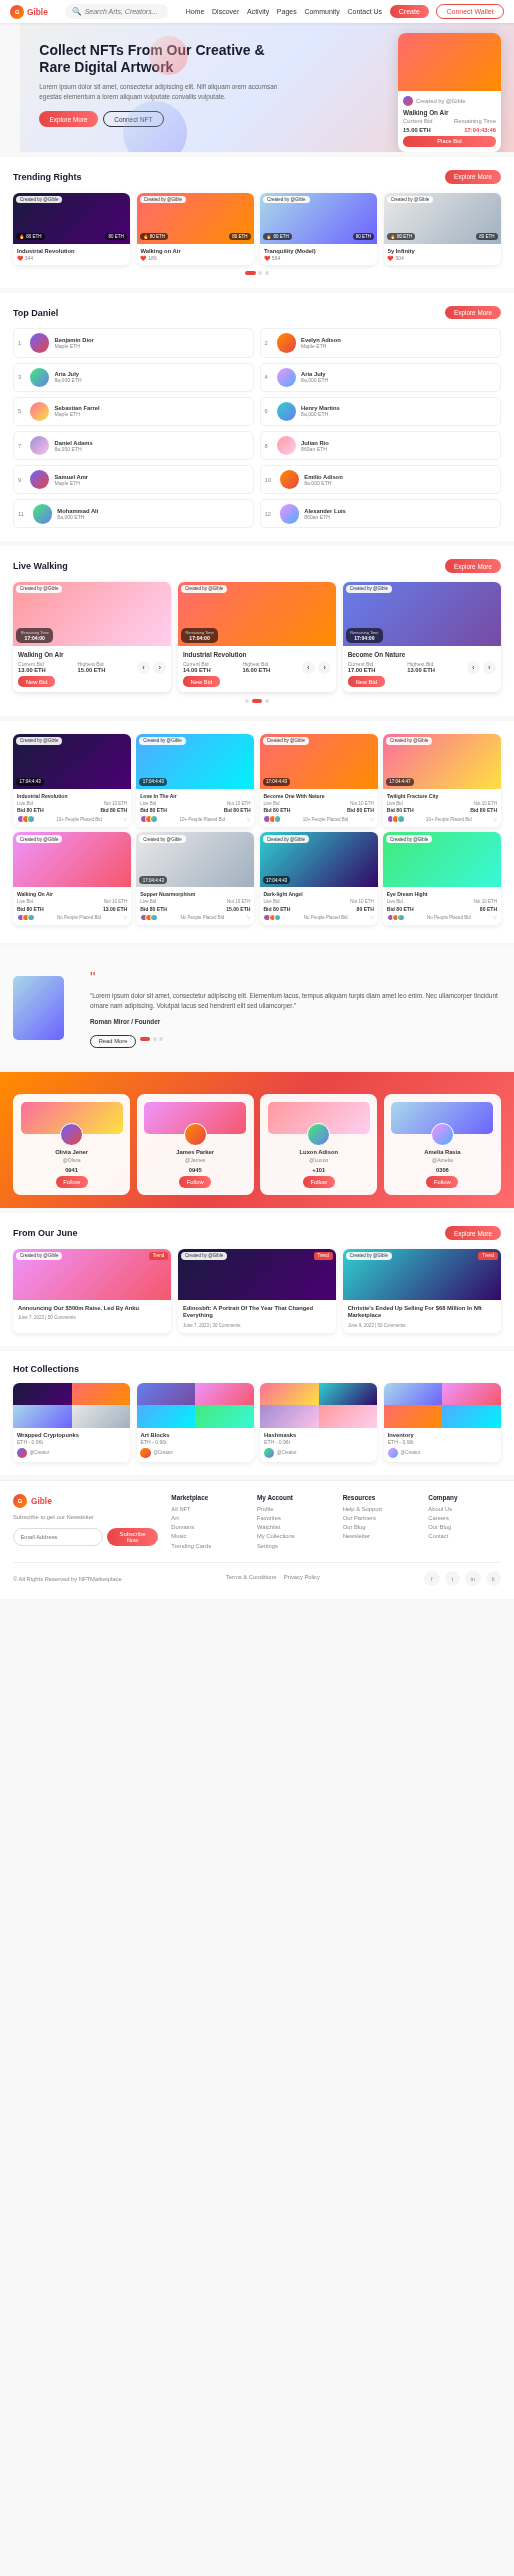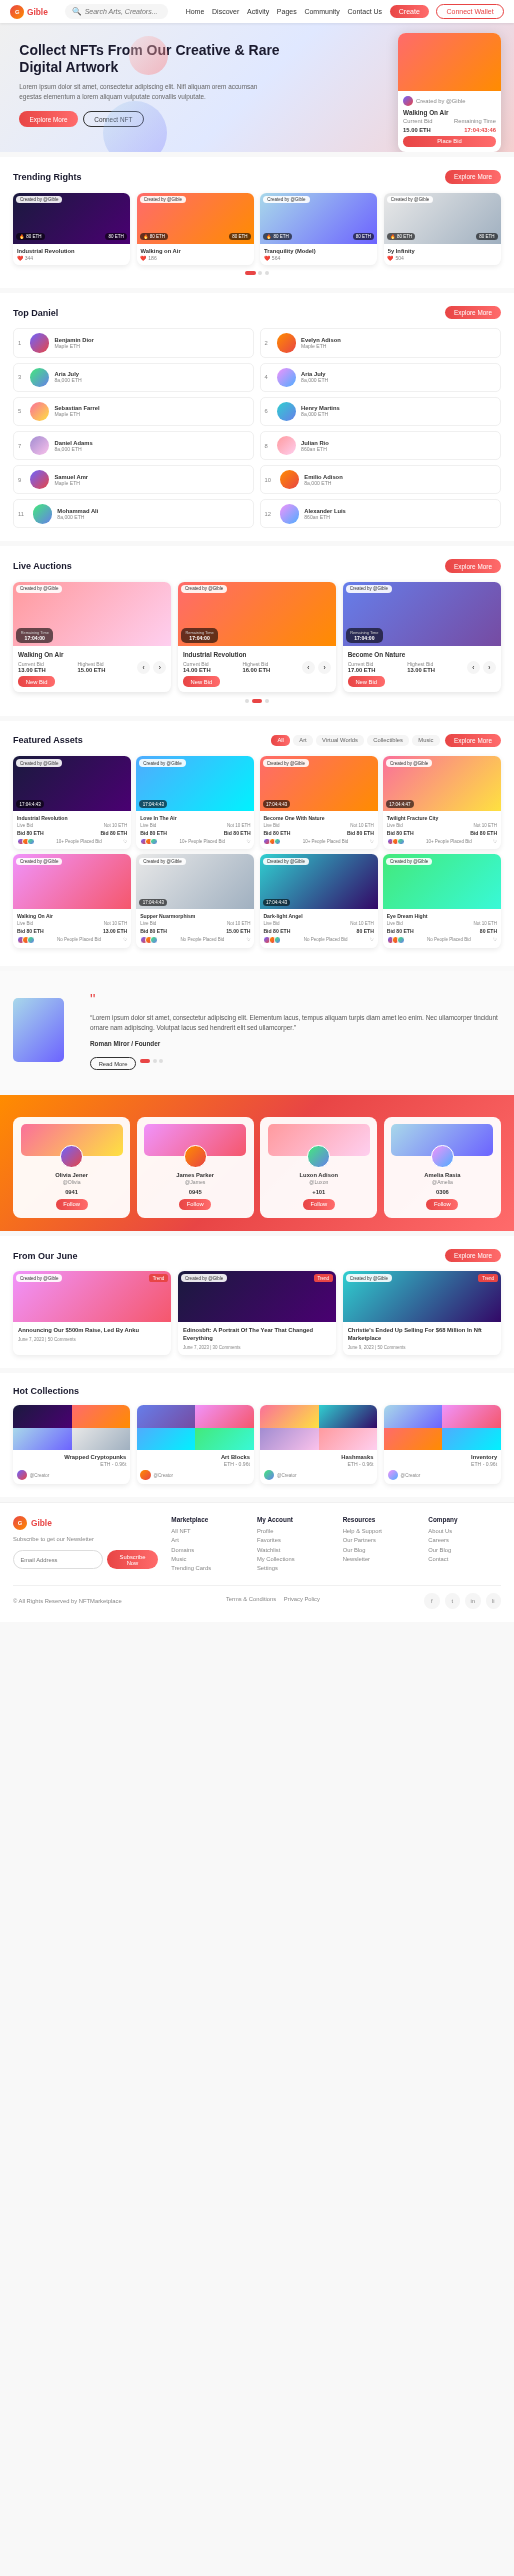--- a/index.html
+++ b/index.html
@@ -16,21 +16,21 @@
     .nav-search { display: flex; align-items: center; background: #f5f5f5; border-radius: 13px; padding: 2.6px 6.4px; gap: 3.2px; }
     .nav-search input { border: none; background: transparent; outline: none; font-size: 7px; width: 77px; font-style: italic; }
     .nav-links { display: flex; gap: 7.7px; align-items: center; font-size: 7px; }
     .nav-links a { color: #333; text-decoration: none; }
     .btn-create { background: linear-gradient(90deg,#e84545,#ff6b6b); color: #fff; border: none; border-radius: 9.7px; padding: 3.2px 9px; font-size: 7px; cursor: pointer; }
     .btn-connect { background: transparent; border: 1px solid #e84545; color: #e84545; border-radius: 9.7px; padding: 3.2px 9px; font-size: 7px; cursor: pointer; }
 
     
     .hero {
       background: linear-gradient(135deg,#f0f0f0 0%,#e0e8ff 50%,#f5d0d0 100%);
-      padding: 19.3px 19.3px 13px; position: relative; overflow: hidden; min-height: 129px;
+      padding: 19.3px 19.3px 13px; position: relative; overflow: hidden; min-height: 129px; margin-left: 20px;
     }
     .hero-content { max-width: 55%; }
     .hero h1 { font-size: 14px; font-weight: 800; line-height: 1.2; color: #1a1a2e; margin-bottom: 6.4px; }
     .hero p { font-size: 6.4px; color: #666; margin-bottom: 9px; line-height: 1.5; }
     .hero-btns { display: flex; gap: 5.1px; }
     .btn-explore { background: linear-gradient(90deg,#e84545,#ff6b6b); color: #fff; border: none; border-radius: 9.7px; padding: 3.9px 10.3px; font-size: 6.4px; cursor: pointer; }
     .btn-nft { background: transparent; border: 1px solid #333; color: #333; border-radius: 9.7px; padding: 3.9px 10.3px; font-size: 6.4px; cursor: pointer; }
     .hero-card {
       position: absolute; right: 13px; top: 9.7px; width: 103px;
       background: #fff; border-radius: 7.7px; overflow: hidden; box-shadow: 0 2.6px 13px rgba(0,0,0,0.15);
@@ -181,21 +181,21 @@
     .grad-12 { background: linear-gradient(135deg,#a18cd1,#fbc2eb); }
 
     .avatar-g1 { background: linear-gradient(135deg,#6c63ff,#e84545); }
     .avatar-g2 { background: linear-gradient(135deg,#ff8c00,#e84545); }
     .avatar-g3 { background: linear-gradient(135deg,#43e97b,#667eea); }
     .avatar-g4 { background: linear-gradient(135deg,#f093fb,#4facfe); }
     .avatar-g5 { background: linear-gradient(135deg,#fa709a,#fee140); }
     .avatar-g6 { background: linear-gradient(135deg,#30cfd0,#667eea); }
     .avatar-g7 { background: linear-gradient(135deg,#a18cd1,#fbc2eb); }
     .avatar-g8 { background: linear-gradient(135deg,#ff9a9e,#fecfef); }
-    .hot-col-section { background: #fff; padding: 13px; margin-top: 5.1px; text-align: right; }
+    .hot-col-section { background: #fff; padding: 13px; margin-top: 5.1px; }
   </style>
 </head>
 <body>
 
 <nav>
   <div class="nav-logo">
     <div class="nav-logo-icon">G</div>
     <span>Gible</span>
   </div>
   <div class="nav-search">
@@ -414,21 +414,21 @@
     <div class="seller-info">
       <div class="seller-name">Alexander Luis</div>
       <div class="seller-amount">860an ETH</div>
     </div>
       </div>
     </div>
 </section>
 
 <section>
   <div class="section-header">
-    <h2 class="section-title">Live Auctions</h2>
+    <h2 class="section-title">Live Walking</h2>
     <button class="btn-explore-more">Explore More</button>
   </div>
   <div class="auctions-grid">
 
   <div class="auction-card">
     <div class="auction-img grad-5">
       <div class="auction-creator-tag">Created by @Gible</div>
       <div class="auction-timer">
         <div class="auction-timer-label">Remaining Time</div>
         <div class="auction-timer-val">17:04:00</div>
@@ -509,34 +509,20 @@
       </div>
     </div>
   <div class="pagination-dots">
     <div class="dot"></div>
     <div class="dot active"></div>
     <div class="dot"></div>
   </div>
 </section>
 
 <section>
-  <div class="section-header">
-    <h2 class="section-title">Featured Assets</h2>
-    <div style="display:flex;gap:5.1px;align-items:center;">
-      <div class="filter-tabs">
-
-      <button class="filter-tab active">All</button>
-          <button class="filter-tab">Art</button>
-          <button class="filter-tab">Virtual Worlds</button>
-          <button class="filter-tab">Collectibles</button>
-          <button class="filter-tab">Music</button>
-        </div>
-      <button class="btn-explore-more">Explore More</button>
-    </div>
-  </div>
   <div class="featured-grid">
 
   <div class="featured-card">
     <div class="featured-img grad-1">
       <div class="artwork-creator-tag">Created by @Gible</div>
       <div class="featured-badge">17:04:4:43</div>
     </div>
     <div class="featured-info">
       <div class="featured-title">Industrial Revolution</div>
       <div class="featured-prices">

